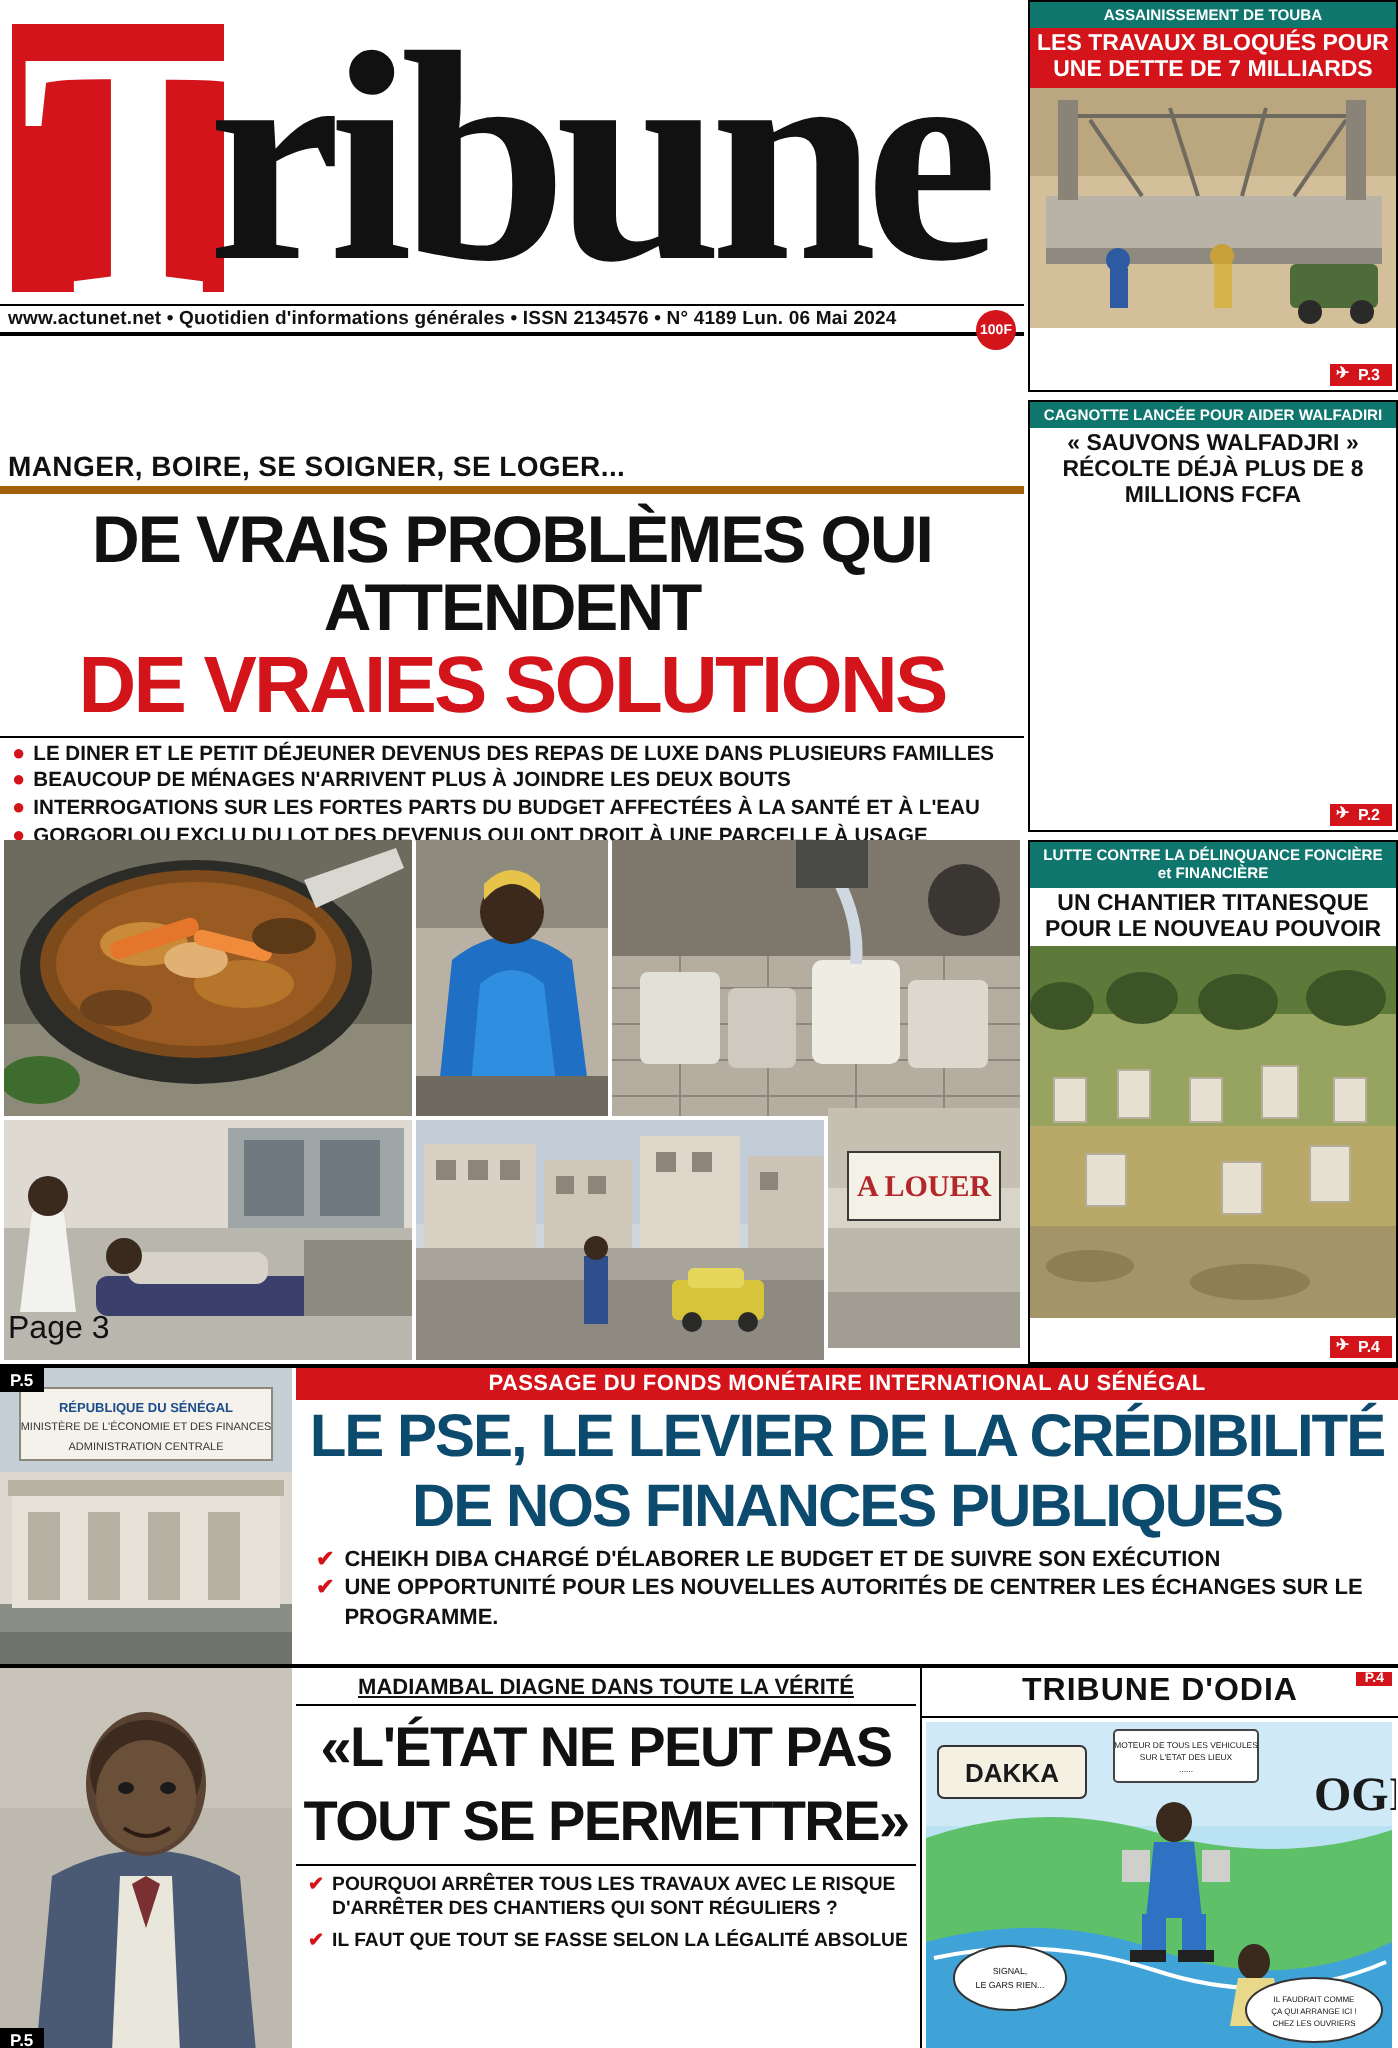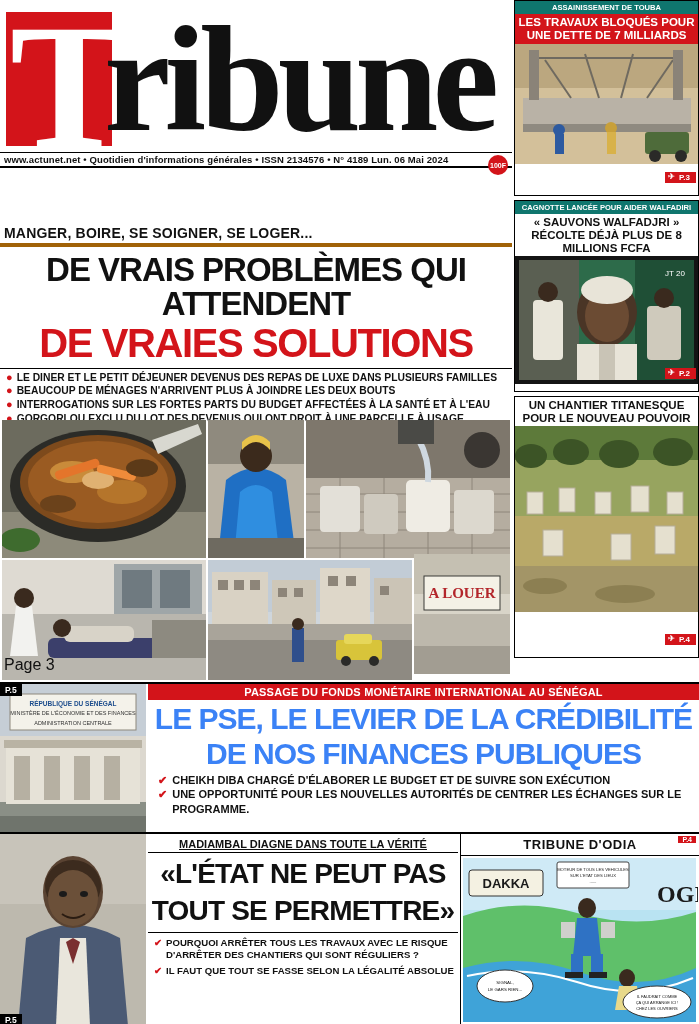--- a/index.html
+++ b/index.html
@@ -80,55 +80,55 @@
   .ph { position:absolute; overflow:hidden; }
 
   
   .rightcol { position:absolute; left:514px; top:0; width:185px; height:678px; }
   .rbox { position:relative; border:1px solid #000; margin-bottom:4px; background:#fff; }
   .rtitle { background:#0f766e; color:#fff; font-size:7.6px; font-weight:bold; text-align:center; padding:2px 3px; line-height:1.25; }
   .rhead { font-size:11.5px; font-weight:bold; text-align:center; line-height:1.1; padding:2px 3px; color:#111; }
   .rhead.white { color:#fff; }
   .rimg { position:relative; overflow:hidden; }
   .pageflag {
-    position:absolute; right:2px; bottom:12px;
+    position:absolute; right:2px; bottom:2px;
     background:#d3141a; color:#fff; font-size:8px; font-weight:bold;
     padding:1px 6px 1px 14px;
   }
   .pageflag:before {
     content:"\2708"; position:absolute; left:3px; top:0px; font-size:8px;
   }
 
   
   .pse { position:absolute; left:0; top:682px; width:699px; height:148px; border-top:2px solid #000; background:#fff; }
   .pse-photo { position:absolute; left:0; top:0; width:146px; height:148px; overflow:hidden; }
   .pse-right { position:absolute; left:148px; top:0; width:551px; height:148px; }
   .pse-kicker {
     background:#d3141a; color:#fff; text-align:center; font-size:11px;
     font-weight:bold; padding:2px 4px; letter-spacing:.2px;
   }
   .pse-h {
     font-size:30px; font-weight:bold; line-height:1.02; text-align:center;
-    letter-spacing:-1px; color:#3b82f6; padding:4px 2px 0 2px;
+    letter-spacing:-1px; color:#0c4a6e; padding:4px 2px 0 2px;
   }
   .pse-bullets { padding:4px 6px 0 10px; }
   .pse-bullet { display:flex; gap:5px; font-size:11px; font-weight:bold; color:#111; line-height:1.3; }
   .pse-bullet .chk { color:#d3141a; font-size:11px; }
 
   
   .bottom { position:absolute; left:0; top:832px; width:699px; height:192px; border-top:2px solid #000; }
   .bl-photo { position:absolute; left:0; top:0; width:146px; height:192px; overflow:hidden; }
   .bl-text { position:absolute; left:148px; top:0; width:310px; height:192px; }
   .bl-kicker { text-align:center; font-size:11px; font-weight:bold; padding:4px 2px 2px; border-bottom:1px solid #000;text-decoration:underline; }
   .bl-h { font-size:28px; font-weight:bold; line-height:1.05; text-align:center; padding:6px 2px 2px; letter-spacing:-.8px; }
   .bl-bullets { padding:4px 4px 0 6px; border-top:1px solid #000; margin-top:4px; }
   .bl-bullet { display:flex; gap:4px; font-size:9.6px; font-weight:bold; line-height:1.3; }
   .bl-bullet .chk { color:#d3141a; }
   .cartoon { position:absolute; left:460px; top:0; width:239px; height:192px; border-left:1px solid #000; overflow:hidden; background:#fff; }
-  .cart-title { text-align:center; font-size:13px; font-weight:bold; padding:3px 2px; border-bottom:1px solid #000; letter-spacing:.5px; }
+  .cart-title { text-align:center; font-size:16px; font-weight:bold; padding:3px 2px; border-bottom:1px solid #000; letter-spacing:.5px; }
   .cart-flag { position:absolute; right:3px; top:2px; background:#d3141a; color:#fff; font-size:7px; font-weight:bold; padding:0 4px; }
   .pagetag {
     position:absolute; background:#000; color:#fff; font-size:8.5px;
     font-weight:bold; padding:1px 5px;
   }
 
   
   svg { display:block; }
 </style>
 </head>
@@ -318,45 +318,28 @@
           <circle cx="166" cy="112" r="6" fill="#2a2a28"></circle>
           <circle cx="44" cy="86" r="6" fill="#2d5aa0"></circle>
           <rect x="40" y="90" width="9" height="20" fill="#2d5aa0"></rect>
           <circle cx="96" cy="84" r="6" fill="#c8a03a"></circle>
           <rect x="92" y="88" width="9" height="22" fill="#d8b24a"></rect>
         </svg>
       </div>
       <div class="pageflag">P.3</div>
     </div>
 
-    <div class="rbox" style="height:192px;">
+    <div class="rbox" style="height:216px;">
       <div class="rtitle">CAGNOTTE LANCÉE POUR AIDER WALFADIRI</div>
       <div class="rhead">« SAUVONS WALFADJRI » RÉCOLTE DÉJÀ PLUS DE 8 MILLIONS FCFA</div>
-      <div class="rimg" style="height:128px;">
-        <svg width="183" height="128" viewBox="0 0 183 128">
-          <rect width="183" height="128" fill="#141414"></rect>
-          <rect x="4" y="4" width="175" height="120" fill="#2d6b4a"></rect>
-          <rect x="4" y="4" width="60" height="120" fill="#5a5f52"></rect>
-          <rect x="120" y="4" width="59" height="120" fill="#1f4f36"></rect>
-          <ellipse cx="92" cy="56" rx="30" ry="34" fill="#4a3526"></ellipse>
-          <ellipse cx="92" cy="60" rx="22" ry="26" fill="#6b4b33"></ellipse>
-          <ellipse cx="92" cy="34" rx="26" ry="14" fill="#e8e4d8"></ellipse>
-          <rect x="62" y="88" width="60" height="36" fill="#e8e4d8"></rect>
-          <rect x="84" y="88" width="16" height="36" fill="#c9c4b6"></rect>
-          <rect x="18" y="44" width="30" height="60" rx="4" fill="#e9e6da"></rect>
-          <circle cx="33" cy="36" r="10" fill="#3a2a1e"></circle>
-          <rect x="132" y="50" width="34" height="54" rx="4" fill="#cfcabc"></rect>
-          <circle cx="149" cy="42" r="10" fill="#3a2a1e"></circle>
-          <text x="150" y="20" font-family="Liberation Sans, sans-serif" font-size="8" fill="#ffffff">JT 20</text>
-        </svg>
-      </div>
       <div class="pageflag">P.2</div>
     </div>
 
     <div class="rbox" style="height:262px;">
+      <div class="rtitle">LUTTE CONTRE LA DÉLINQUANCE FONCIÈRE et FINANCIÈRE</div>
       <div class="rhead">UN CHANTIER TITANESQUE POUR LE NOUVEAU POUVOIR</div>
       <div class="rimg" style="height:186px;">
         <svg width="183" height="186" viewBox="0 0 183 186">
           <rect width="183" height="186" fill="#9aa66a"></rect>
           <rect x="0" y="0" width="183" height="40" fill="#5d7a3a"></rect>
           <rect x="0" y="34" width="183" height="60" fill="#97a45f"></rect>
           <rect x="0" y="90" width="183" height="96" fill="#b9a968"></rect>
           <g fill="#3c5426">
             <ellipse cx="16" cy="30" rx="16" ry="12"></ellipse>
               <ellipse cx="56" cy="26" rx="18" ry="13"></ellipse>

